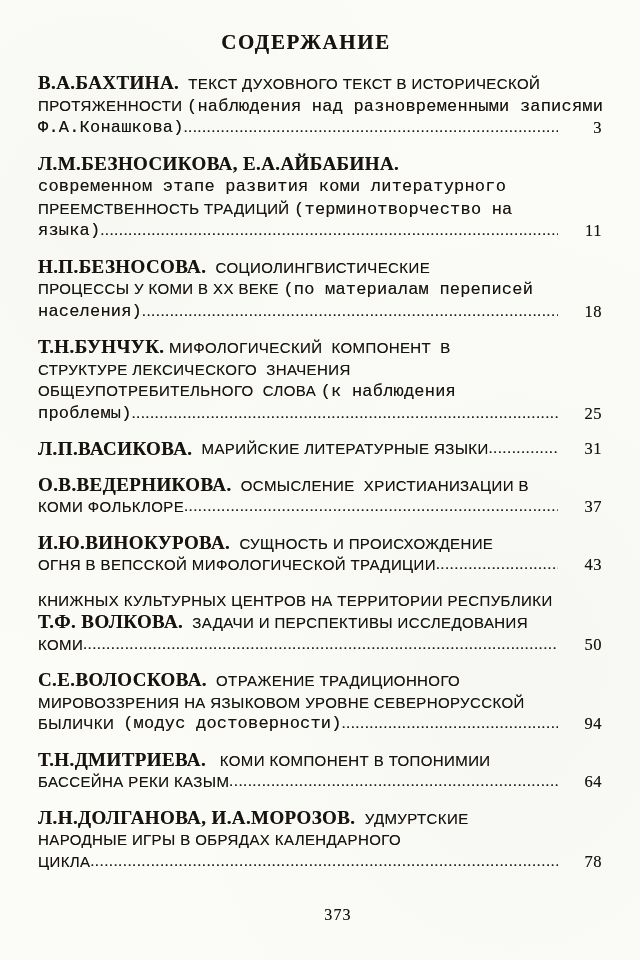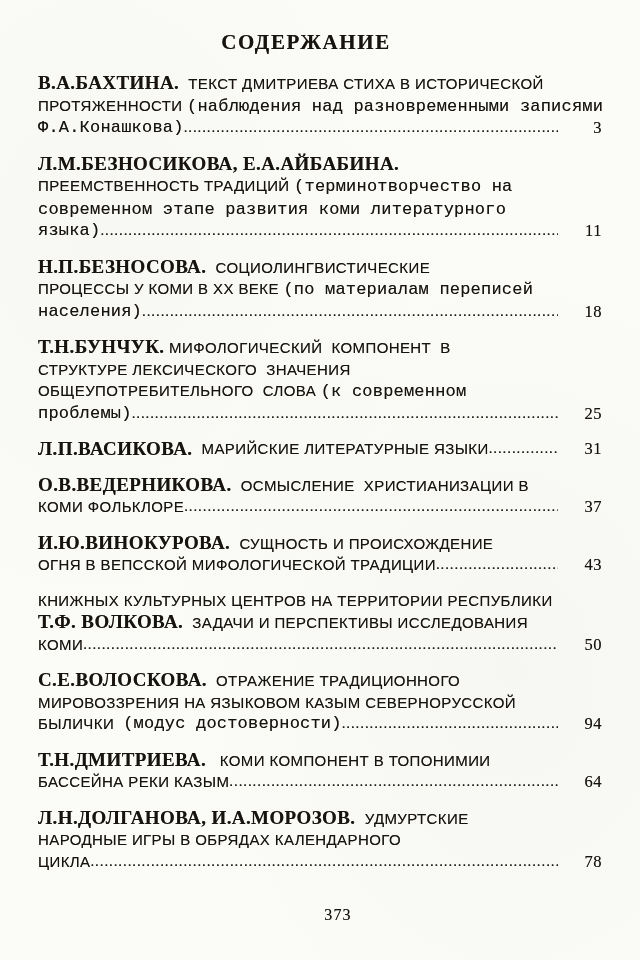--- a/index.html
+++ b/index.html
@@ -82,60 +82,60 @@
   }
 </style>
 </head>
 <body>
 
 <div class="page">
   <div class="heading">СОДЕРЖАНИЕ</div>
 
   <div class="toc-list">
       <div class="entry">
-        <div class="line"><span class="seg-author">В.А.БАХТИНА.</span><span class="seg-title">  ТЕКСТ ДМИТРИЕВА СТИХА В ИСТОРИЧЕСКОЙ</span></div>
+        <div class="line"><span class="seg-author">В.А.БАХТИНА.</span><span class="seg-title">  ТЕКСТ ДУХОВНОГО ТЕКСТ В ИСТОРИЧЕСКОЙ</span></div>
         <div class="line"><span class="seg-title">ПРОТЯЖЕННОСТИ </span><span class="seg-note">(наблюдения над разновременными записями</span></div>
         <div class="line lastline"><span class="seg-note">Ф.А.Конашкова)</span><span class="leader">........................................................................................................................................................................................................</span><span class="pagenum">3</span></div>
       </div>
       <div class="entry">
         <div class="line"><span class="seg-author">Л.М.БЕЗНОСИКОВА, Е.А.АЙБАБИНА.</span></div>
+        <div class="line"><span class="seg-note">современном этапе развития коми литературного</span></div>
         <div class="line"><span class="seg-title">ПРЕЕМСТВЕННОСТЬ ТРАДИЦИЙ </span><span class="seg-note">(терминотворчество на</span></div>
-        <div class="line"><span class="seg-note">современном этапе развития коми литературного</span></div>
         <div class="line lastline"><span class="seg-note">языка)</span><span class="leader">........................................................................................................................................................................................................</span><span class="pagenum">11</span></div>
       </div>
       <div class="entry">
         <div class="line"><span class="seg-author">Н.П.БЕЗНОСОВА.</span><span class="seg-title">  СОЦИОЛИНГВИСТИЧЕСКИЕ</span></div>
         <div class="line"><span class="seg-title">ПРОЦЕССЫ У КОМИ В XX ВЕКЕ </span><span class="seg-note">(по материалам переписей</span></div>
         <div class="line lastline"><span class="seg-note">населения)</span><span class="leader">........................................................................................................................................................................................................</span><span class="pagenum">18</span></div>
       </div>
       <div class="entry">
         <div class="line"><span class="seg-author">Т.Н.БУНЧУК.</span><span class="seg-title"> МИФОЛОГИЧЕСКИЙ  КОМПОНЕНТ  В</span></div>
         <div class="line"><span class="seg-title">СТРУКТУРЕ ЛЕКСИЧЕСКОГО  ЗНАЧЕНИЯ</span></div>
-        <div class="line"><span class="seg-title">ОБЩЕУПОТРЕБИТЕЛЬНОГО  СЛОВА </span><span class="seg-note">(к современном</span></div>
+        <div class="line"><span class="seg-title">ОБЩЕУПОТРЕБИТЕЛЬНОГО  СЛОВА </span><span class="seg-note">(к наблюдения</span></div>
         <div class="line lastline"><span class="seg-note">проблемы)</span><span class="leader">........................................................................................................................................................................................................</span><span class="pagenum">25</span></div>
       </div>
       <div class="entry">
         <div class="line lastline"><span class="seg-author">Л.П.ВАСИКОВА.</span><span class="seg-title">  МАРИЙСКИЕ ЛИТЕРАТУРНЫЕ ЯЗЫКИ</span><span class="leader">........................................................................................................................................................................................................</span><span class="pagenum">31</span></div>
       </div>
       <div class="entry">
         <div class="line"><span class="seg-author">О.В.ВЕДЕРНИКОВА.</span><span class="seg-title">  ОСМЫСЛЕНИЕ  ХРИСТИАНИЗАЦИИ В</span></div>
         <div class="line lastline"><span class="seg-title">КОМИ ФОЛЬКЛОРЕ</span><span class="leader">........................................................................................................................................................................................................</span><span class="pagenum">37</span></div>
       </div>
       <div class="entry">
         <div class="line"><span class="seg-author">И.Ю.ВИНОКУРОВА.</span><span class="seg-title">  СУЩНОСТЬ И ПРОИСХОЖДЕНИЕ</span></div>
         <div class="line lastline"><span class="seg-title">ОГНЯ В ВЕПССКОЙ МИФОЛОГИЧЕСКОЙ ТРАДИЦИИ</span><span class="leader">........................................................................................................................................................................................................</span><span class="pagenum">43</span></div>
       </div>
       <div class="entry">
         <div class="line"><span class="seg-title">КНИЖНЫХ КУЛЬТУРНЫХ ЦЕНТРОВ НА ТЕРРИТОРИИ РЕСПУБЛИКИ</span></div>
         <div class="line"><span class="seg-author">Т.Ф. ВОЛКОВА.</span><span class="seg-title">  ЗАДАЧИ И ПЕРСПЕКТИВЫ ИССЛЕДОВАНИЯ</span></div>
         <div class="line lastline"><span class="seg-title">КОМИ</span><span class="leader">........................................................................................................................................................................................................</span><span class="pagenum">50</span></div>
       </div>
       <div class="entry">
         <div class="line"><span class="seg-author">С.Е.ВОЛОСКОВА.</span><span class="seg-title">  ОТРАЖЕНИЕ ТРАДИЦИОННОГО</span></div>
-        <div class="line"><span class="seg-title">МИРОВОЗЗРЕНИЯ НА ЯЗЫКОВОМ КАЗЫМ СЕВЕРНОРУССКОЙ</span></div>
+        <div class="line"><span class="seg-title">МИРОВОЗЗРЕНИЯ НА ЯЗЫКОВОМ УРОВНЕ СЕВЕРНОРУССКОЙ</span></div>
         <div class="line lastline"><span class="seg-title">БЫЛИЧКИ  </span><span class="seg-note">(модус достоверности)</span><span class="leader">........................................................................................................................................................................................................</span><span class="pagenum">94</span></div>
       </div>
       <div class="entry">
         <div class="line"><span class="seg-author">Т.Н.ДМИТРИЕВА.</span><span class="seg-title">   КОМИ КОМПОНЕНТ В ТОПОНИМИИ</span></div>
         <div class="line lastline"><span class="seg-title">БАССЕЙНА РЕКИ КАЗЫМ</span><span class="leader">........................................................................................................................................................................................................</span><span class="pagenum">64</span></div>
       </div>
       <div class="entry">
         <div class="line"><span class="seg-author">Л.Н.ДОЛГАНОВА, И.А.МОРОЗОВ.</span><span class="seg-title">  УДМУРТСКИЕ</span></div>
         <div class="line"><span class="seg-title">НАРОДНЫЕ ИГРЫ В ОБРЯДАХ КАЛЕНДАРНОГО</span></div>
         <div class="line lastline"><span class="seg-title">ЦИКЛА</span><span class="leader">........................................................................................................................................................................................................</span><span class="pagenum">78</span></div>

